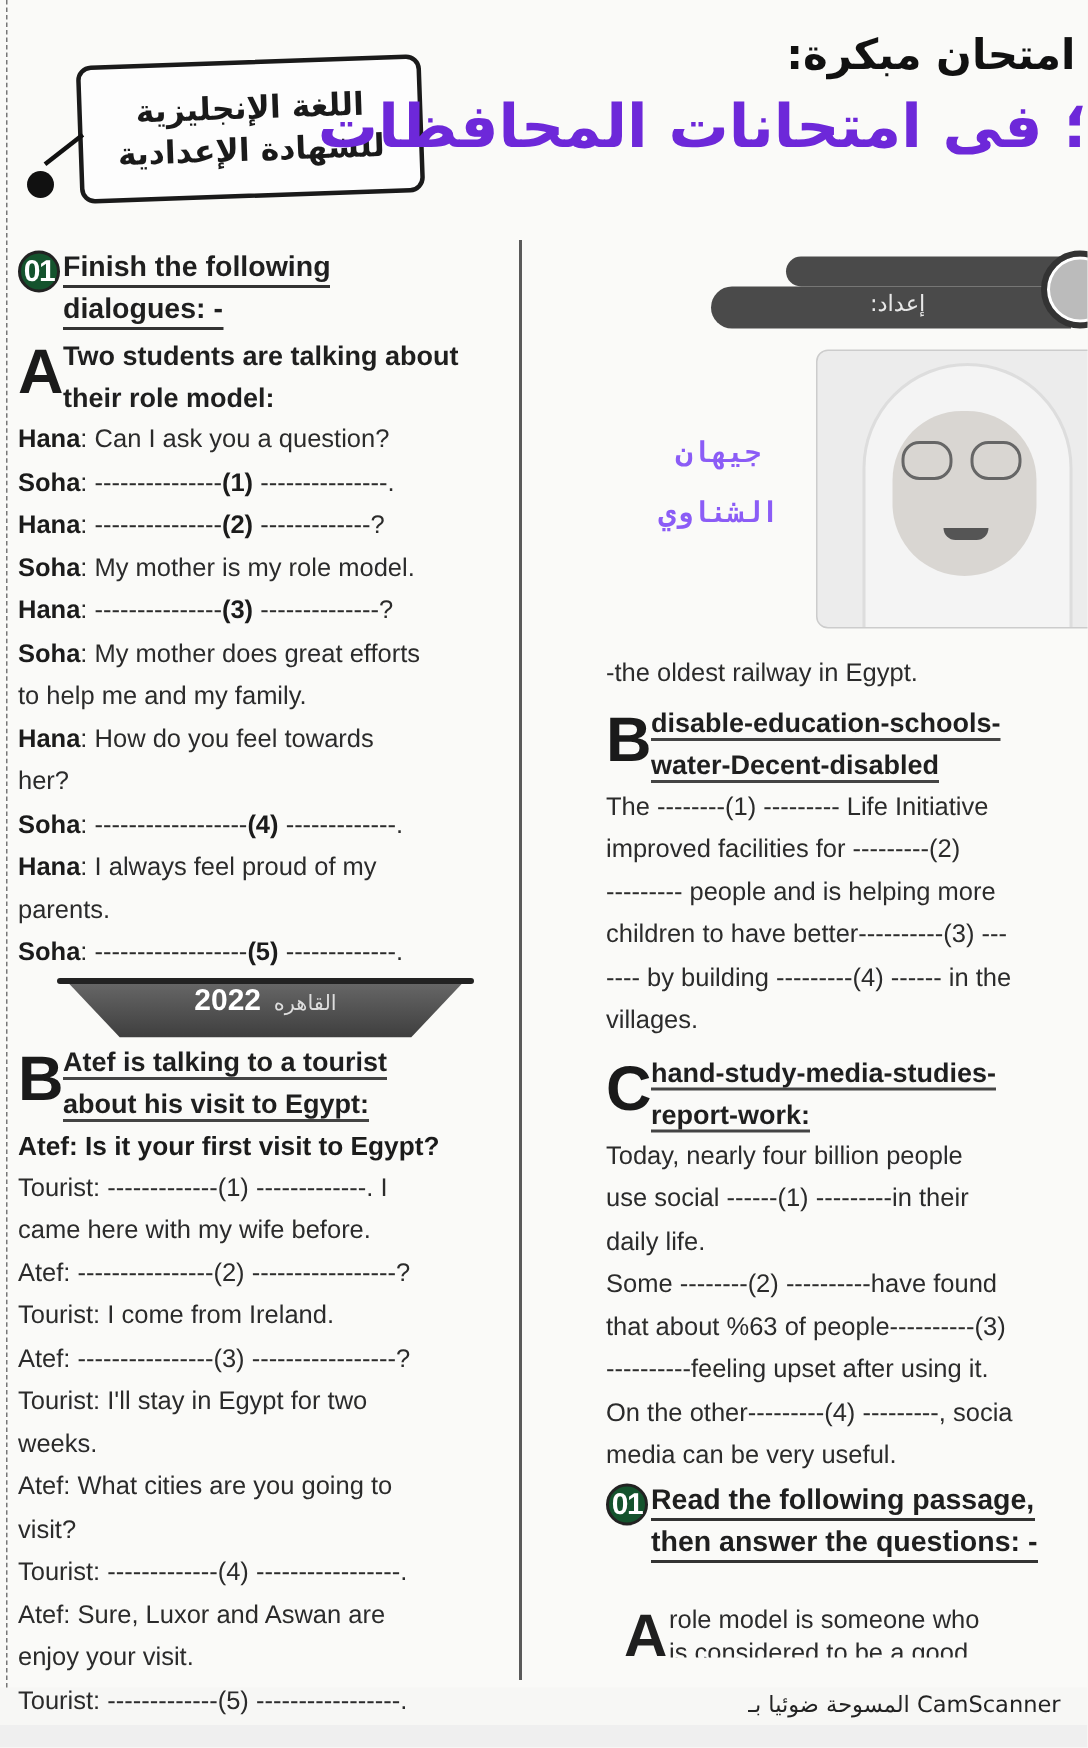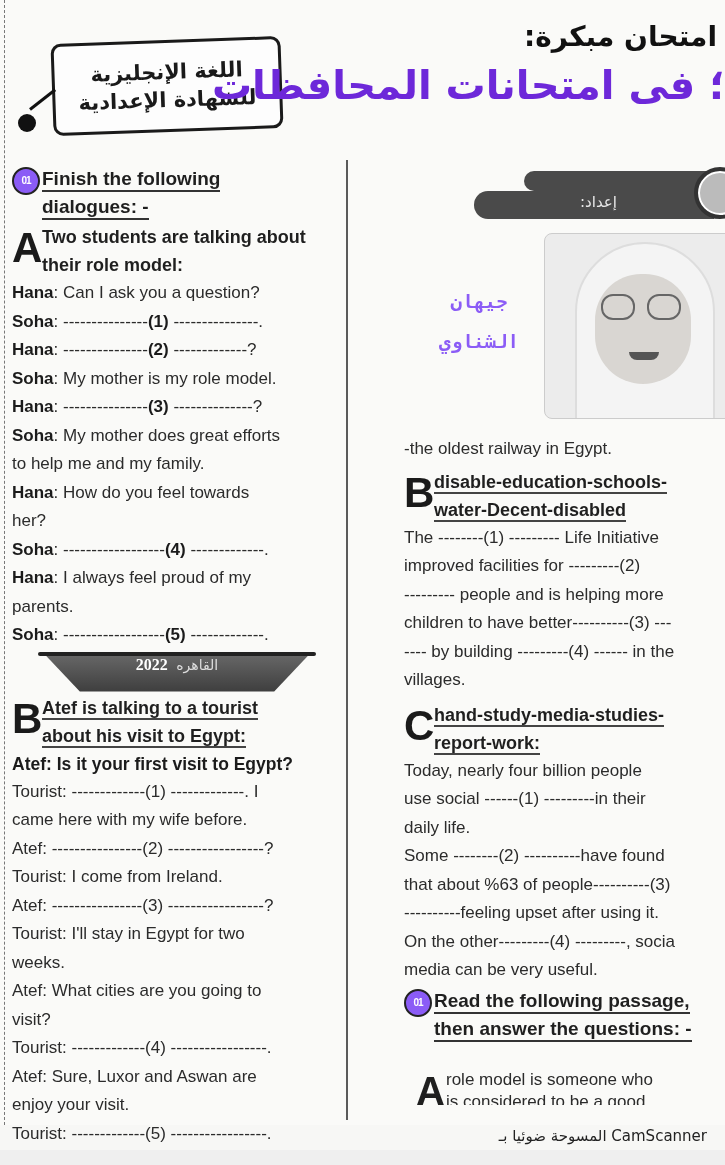--- a/index.html
+++ b/index.html
@@ -18,36 +18,36 @@
 
     .kicker { position: absolute; right: 8px; top: 20px; font-family: "DejaVu Sans", sans-serif; font-weight: bold; font-size: 28px; direction: rtl; color: #111; }
     .headline { position: absolute; right: 0; top: 62px; font-family: "DejaVu Sans", sans-serif; font-weight: bold; font-size: 40px; direction: rtl; color: #6d28d9; letter-spacing: -1px; white-space: nowrap; }
 
     
     .col-left { position: absolute; left: 12px; top: 165px; width: 330px; }
     .col-right { position: absolute; left: 356px; top: 165px; width: 360px; margin-left: 48px; }
 
     .q-head { position: relative; padding-left: 30px; font-weight: bold; font-size: 19px; line-height: 28px; }
     .q-head .ul { border-bottom: 2px solid #333; padding-bottom: 1px; display: inline; }
-    .q-num { position: absolute; left: 0; top: 2px; width: 28px; height: 28px; border-radius: 50%; background: #8b5cf6; border: 2px solid #222; color: #fff; font-size: 10px; font-weight: bold; display: flex; align-items: center; justify-content: center; font-family: "Liberation Sans Narrow", "Liberation Sans", sans-serif; letter-spacing: -1px; }
+    .q-num { position: absolute; left: 0; top: 2px; width: 28px; height: 28px; border-radius: 50%; background: #14532d; border: 2px solid #222; color: #fff; font-size: 20px; font-weight: bold; display: flex; align-items: center; justify-content: center; font-family: "Liberation Sans Narrow", "Liberation Sans", sans-serif; letter-spacing: -1px; }
 
     .sec-head { position: relative; padding-left: 30px; font-weight: bold; font-size: 18px; line-height: 28px; }
     .sec-letter { position: absolute; left: 0; top: 4px; font-weight: bold; font-size: 42px; line-height: 42px; color: #1a1a1a; }
     .underline { border-bottom: 2px solid #444; }
 
     .line { font-size: 17px; line-height: 28.5px; white-space: nowrap; color: #2b2b2b; }
     .spk { font-weight: bold; color: #1b1b1b; }
     .blank-num { font-weight: bold; color: #1b1b1b; }
     .bold-line { font-weight: bold; font-size: 17.5px; line-height: 28px; color: #1b1b1b; }
 
     .year-banner { position: relative; margin: 2px 0 2px 0; height: 40px; }
     .year-banner .trap { position: absolute; left: 30px; top: 0; width: 270px; height: 40px; background: linear-gradient(#6a6a6a, #3e3e3e); clip-path: polygon(0 0, 100% 0, 86% 100%, 14% 100%); }
     .year-banner .rim { position: absolute; left: 26px; top: 0; width: 278px; height: 4px; background: #222; border-radius: 2px; }
     .year-banner .txt { position: absolute; left: 0; top: 4px; width: 330px; text-align: center; color: #fff; }
-    .year-banner .yr { font-weight: bold; font-size: 16px; letter-spacing: -1px; font-family: Liberation Serif, serif; }
+    .year-banner .yr { font-weight: bold; font-size: 20px; letter-spacing: -1px; font-family: Liberation Sans, sans-serif; }
     .year-banner .city { font-size: 14px; font-family: "DejaVu Sans", sans-serif; margin-left: 4px; color: #ddd; }
 
     
     .author-banner { position: relative; height: 58px; }
     .author-banner .bar1 { position: absolute; left: 120px; top: 6px; width: 200px; height: 20px; background: #4a4a4a; border-radius: 10px 0 0 10px; }
     .author-banner .bar2 { position: absolute; left: 70px; top: 26px; width: 240px; height: 28px; background: #4a4a4a; border-radius: 14px 0 0 14px; }
     .author-banner .circle { position: absolute; left: 290px; top: 2px; width: 52px; height: 52px; border-radius: 50%; background: #bbb; border: 4px solid #333; box-shadow: 0 0 0 2px #fff inset; }
     .author-banner .lbl { position: absolute; left: 176px; top: 28px; color: #e8e8e8; font-size: 15px; font-family: "DejaVu Sans", sans-serif; direction: rtl; }
 
     .author-row { position: relative; height: 208px; }

